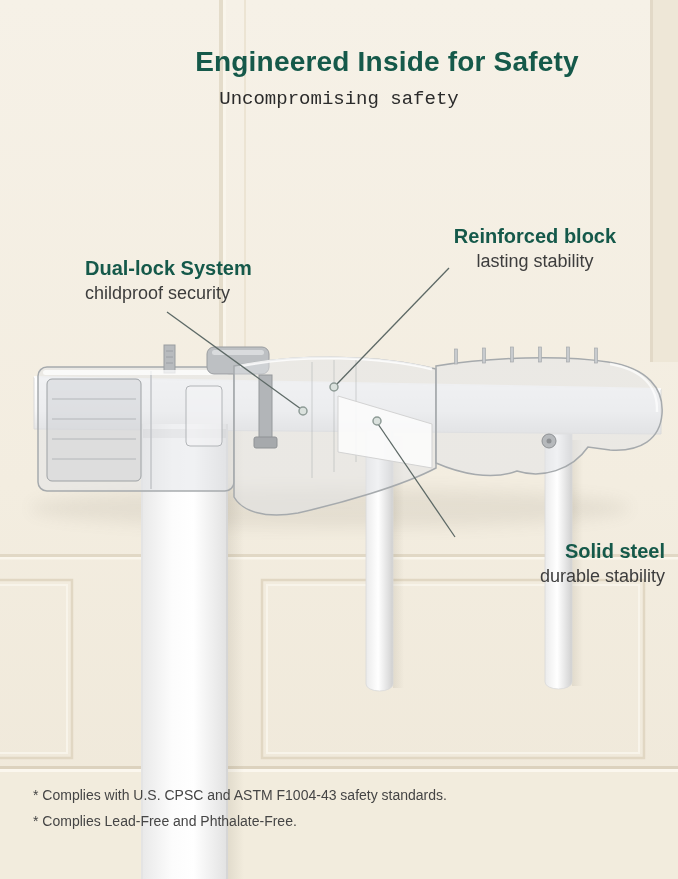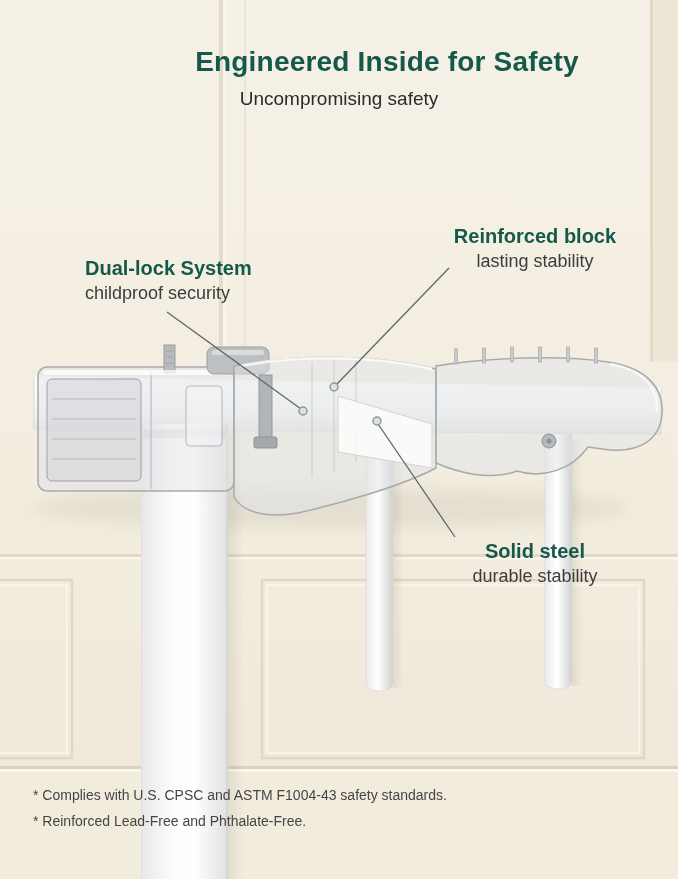--- a/index.html
+++ b/index.html
@@ -8,28 +8,28 @@
     font-family:"Liberation Sans",sans-serif;
     background:linear-gradient(180deg,#f6f1e7 0%,#f3ede0 55%,#efe9da 100%);
   }
   .scene-svg{position:absolute;left:0;top:0;width:678px;height:879px;display:block;}
   .hero-title{
     position:absolute;top:46px;left:0;width:678px;text-align:center;
     font-size:28px;font-weight:bold;color:#15594A;letter-spacing:.2px;padding-left:48px;
   }
   .hero-sub{
     position:absolute;top:88px;left:0;width:678px;text-align:center;
-    font-size:19px;color:#2b2b2b;
+    font-size:19px;color:#2b2b2b;font-family:Liberation Mono, monospace;
   }
   .callout{position:absolute;}
   .callout .c-title{font-size:20px;font-weight:bold;color:#15594A;line-height:26px;}
   .callout .c-sub{font-size:18px;color:#3d3d3d;line-height:25px;}
   #callout-dual{left:85px;top:255px;text-align:left;}
   #callout-reinforced{left:405px;top:223px;width:260px;text-align:center;}
-  #callout-steel{left:405px;top:538px;width:260px;text-align:center;}
+  #callout-steel{left:405px;top:538px;width:260px;text-align:right;}
   .footnotes{
     position:absolute;left:33px;top:782px;width:560px;
     font-size:14px;color:#454545;line-height:26px;
   }
   .footnotes .note{white-space:nowrap;}
 </style>
 </head>
 <body>
 
 <div class="stage">
@@ -178,16 +178,16 @@
     <div class="c-sub">childproof security</div>
   </div>
 
   <div class="callout" id="callout-steel">
     <div class="c-title">Solid steel</div>
     <div class="c-sub">durable stability</div>
   </div>
 
   <div class="footnotes">
     <div class="note">* Complies with U.S. CPSC and ASTM F1004-43 safety standards.</div>
-    <div class="note">* Reinforced Lead-Free and Phthalate-Free.</div>
+    <div class="note">* Complies Lead-Free and Phthalate-Free.</div>
   </div>
 
 </div>
 
 </body></html>

